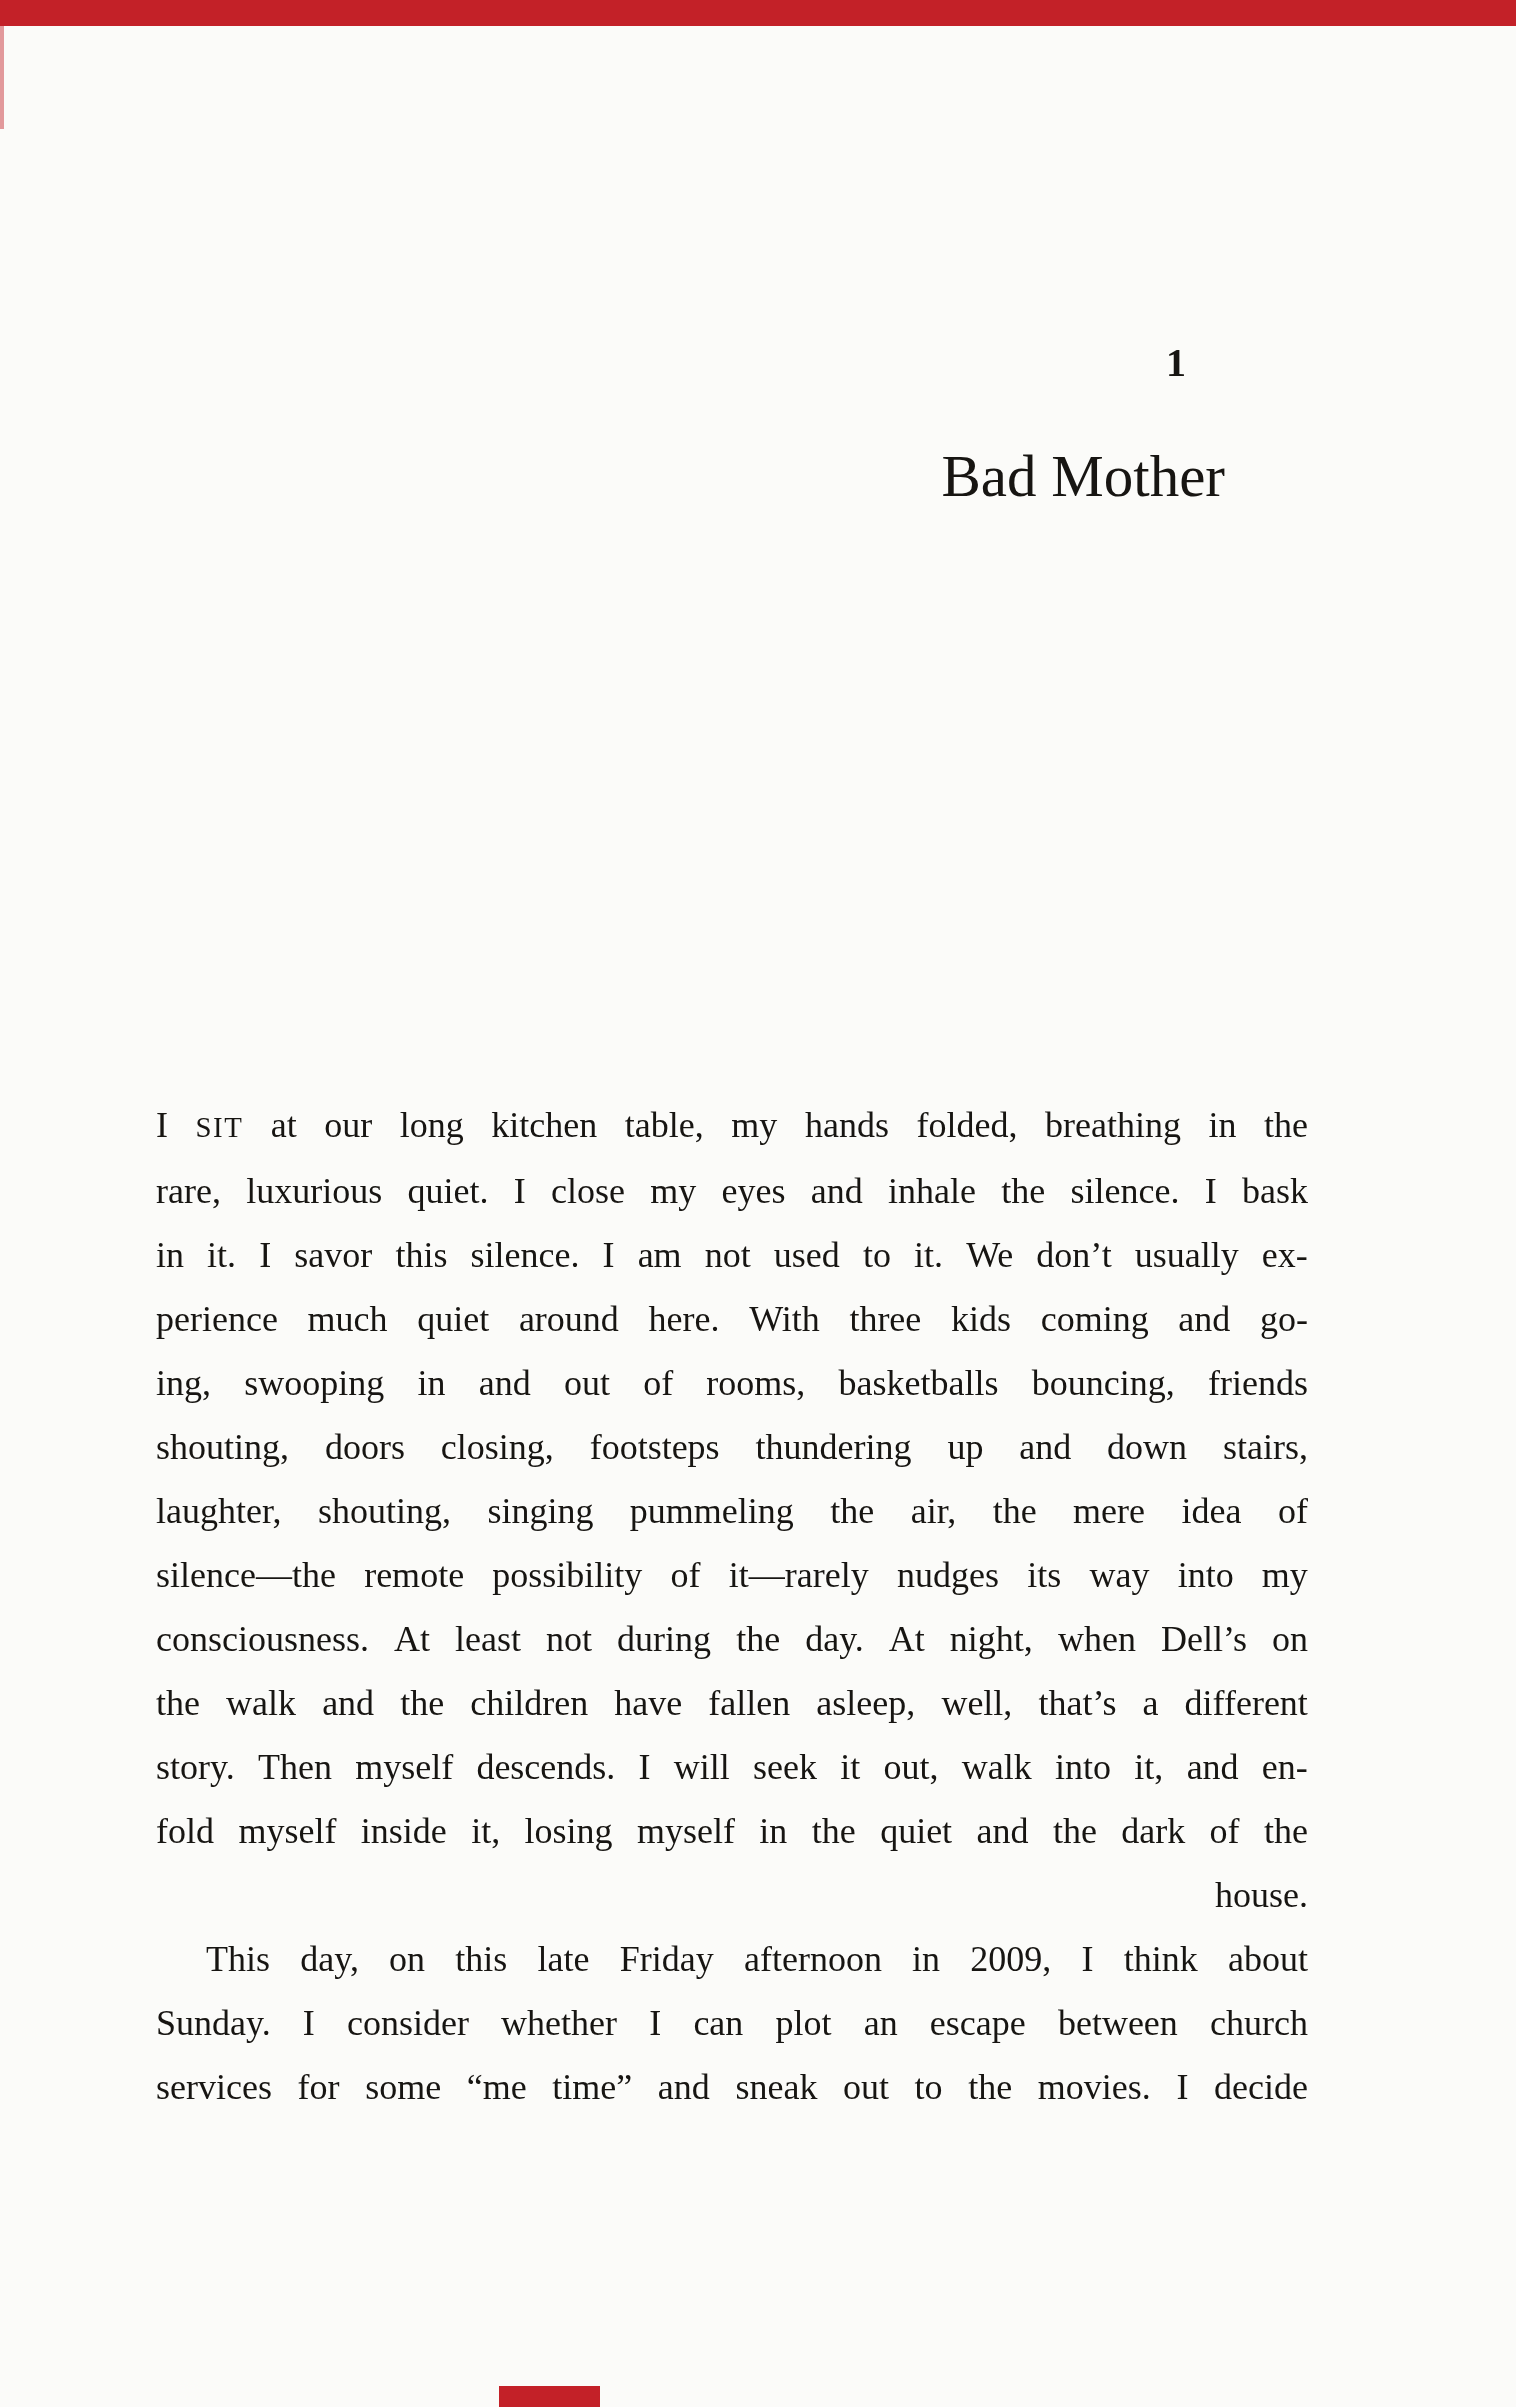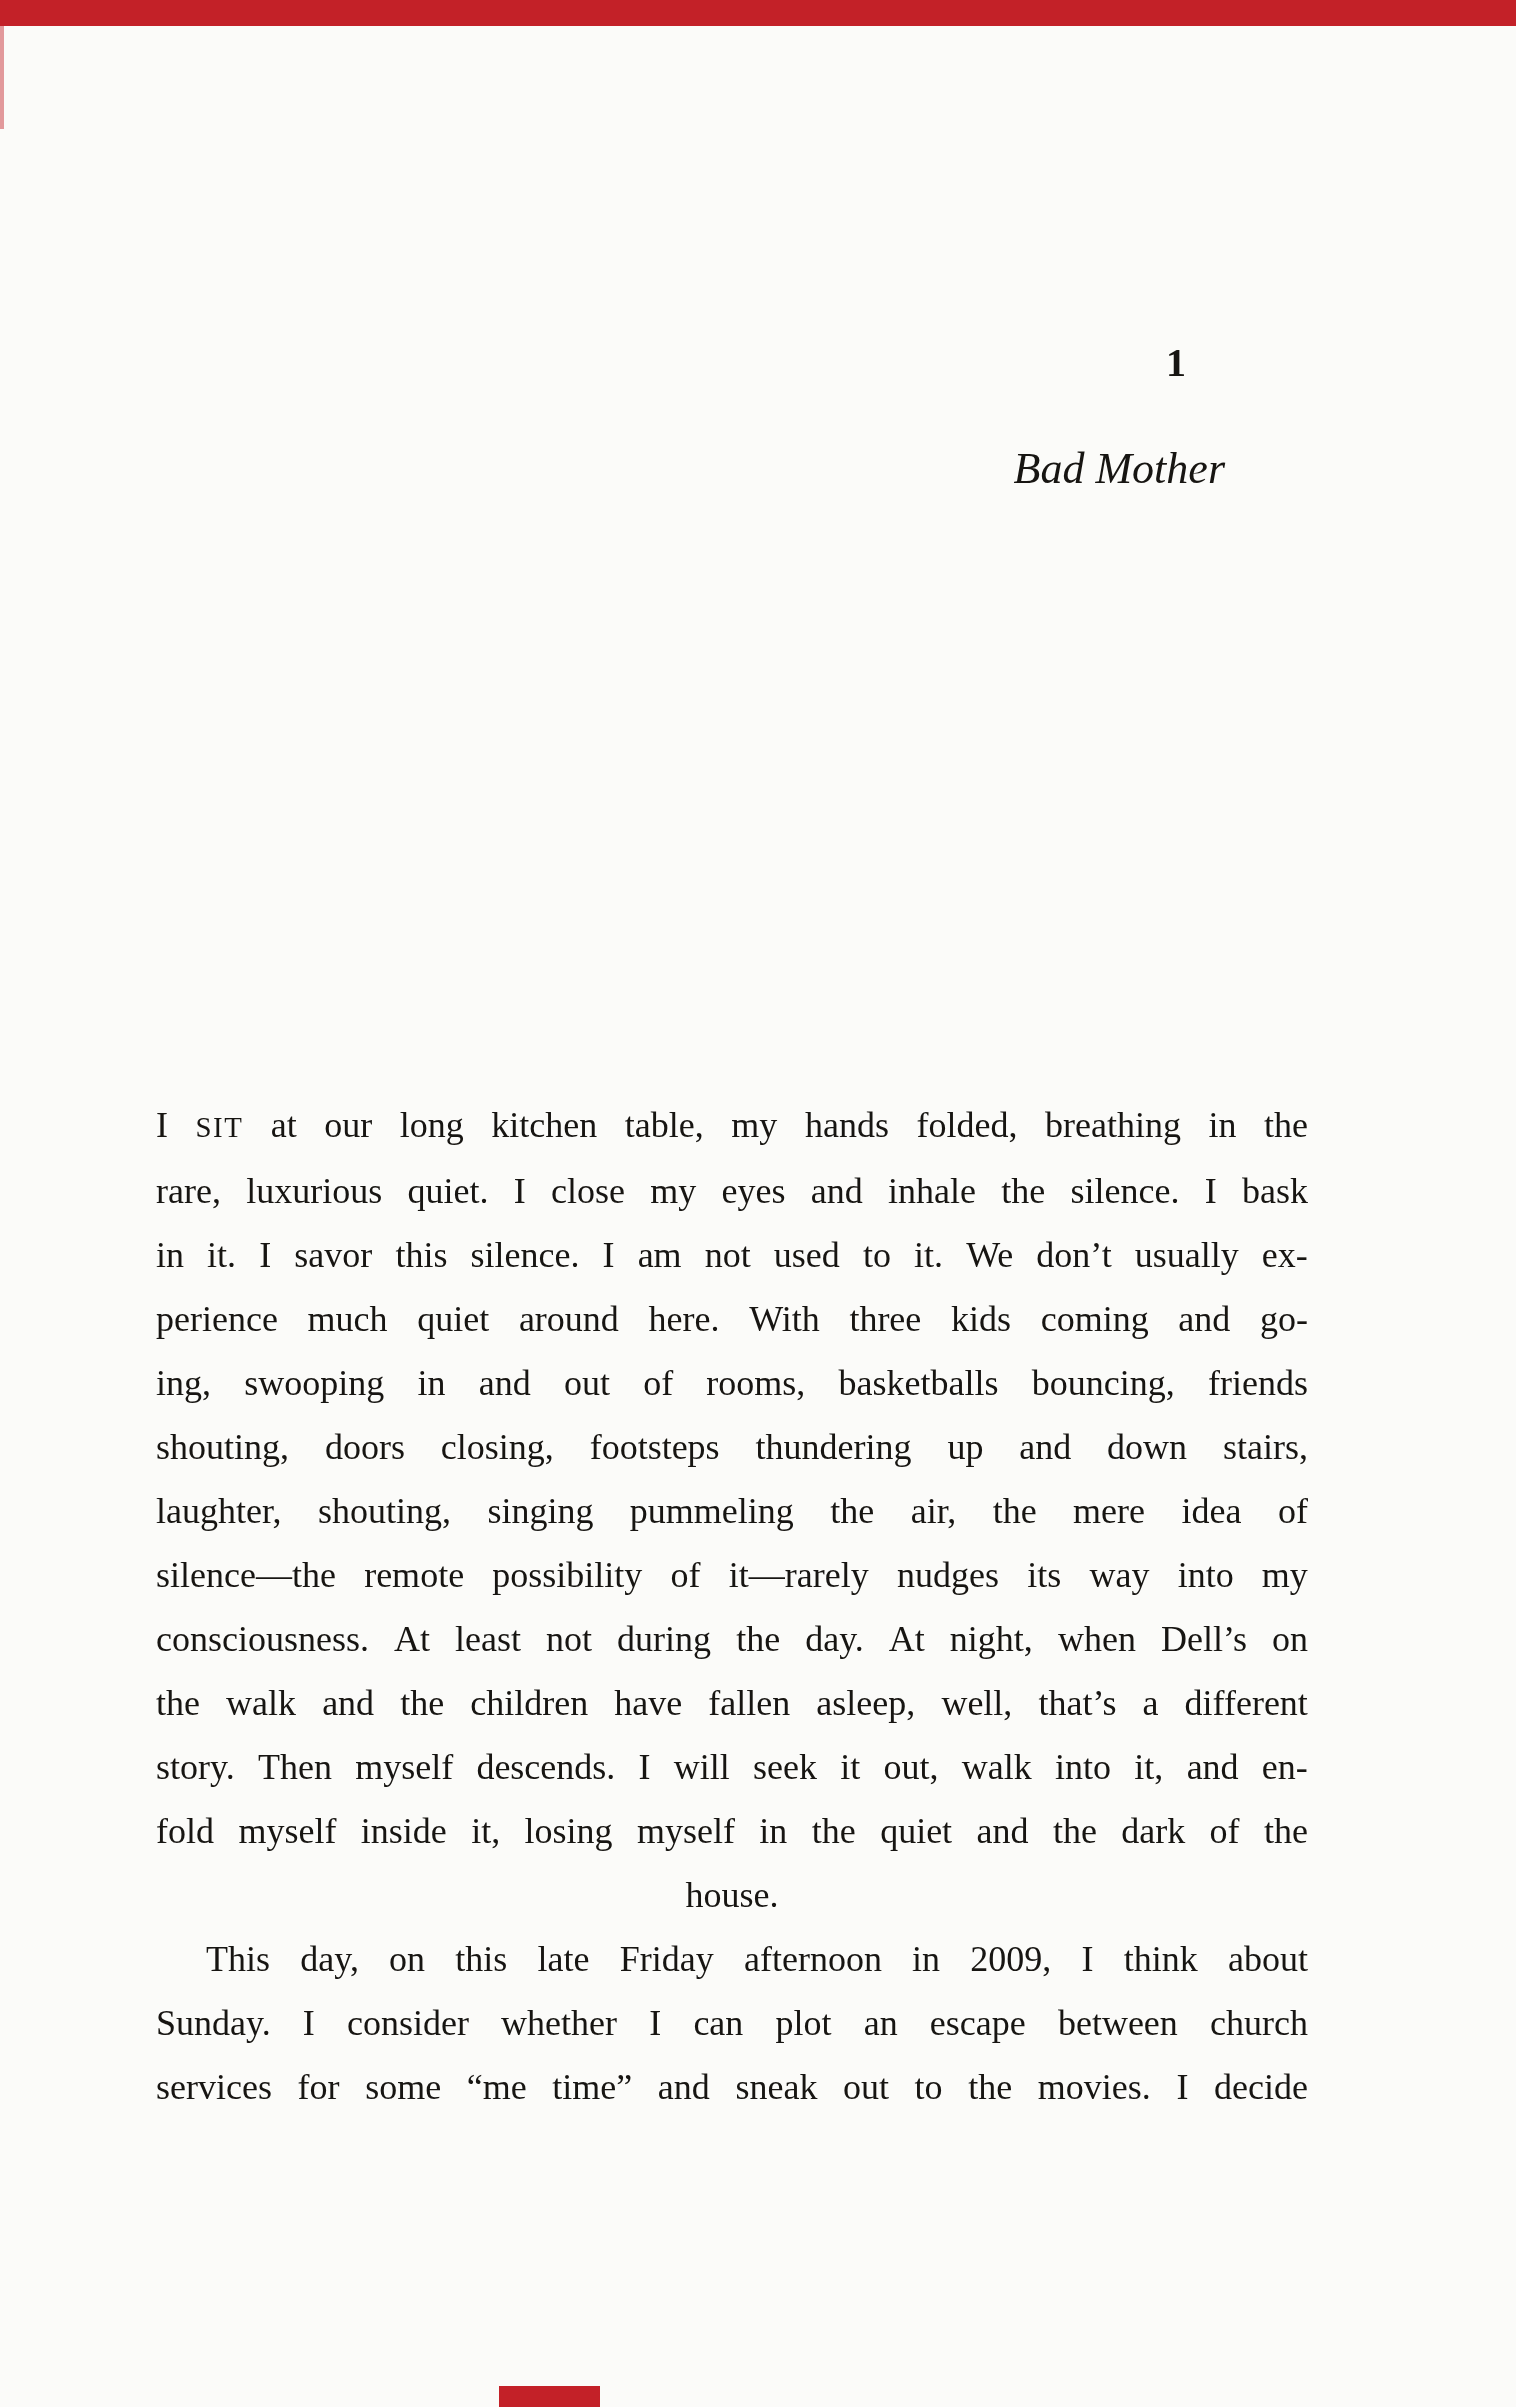--- a/index.html
+++ b/index.html
@@ -33,41 +33,40 @@
     position: absolute;
     left: 1166px; top: 343px;
     font-size: 40px;
     line-height: 1;
     font-weight: 600;
   }
   .chapter-title {
     position: absolute;
     right: 292px; top: 447px;
     margin: 0;
-    font-size: 44px;
+    font-size: 59px;
     line-height: 1;
-    font-style: italic;
     font-weight: 400;
     letter-spacing: 0px;
     white-space: nowrap;
   }
   .body-text {
     position: absolute;
     left: 156px; top: 1093px;
     width: 1152px;
     font-size: 36px;
     line-height: 64px;
   }
   .line {
     display: flex;
     justify-content: space-between;
     align-items: baseline;
     flex-wrap: nowrap;
   }
-  .line.plain { display: block; text-align: center; }
+  .line.plain { display: block; text-align: right; }
   .line.indented { padding-left: 50px; box-sizing: border-box; }
   .word { white-space: pre; }
   .smallcaps { font-size: 0.80em; letter-spacing: 1.5px; }
   .italic { }
 </style>
 </head>
 <body>
 
 <div class="page" style="background: rgb(251, 251, 249); color: rgb(23, 21, 18);">
   <div class="artifact-top" style="background: rgb(195, 33, 40);"></div>

